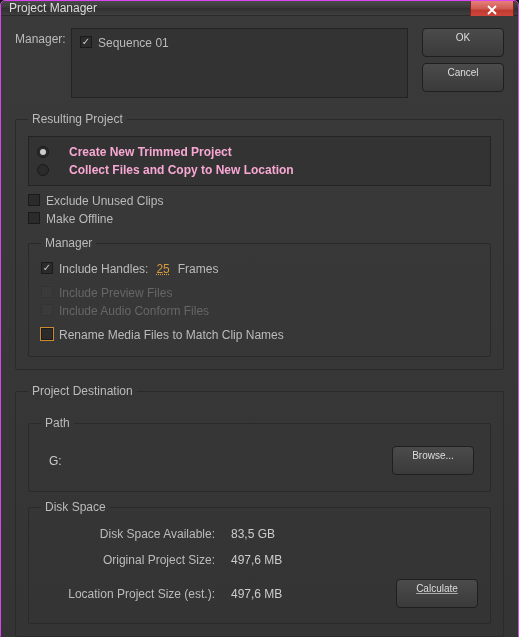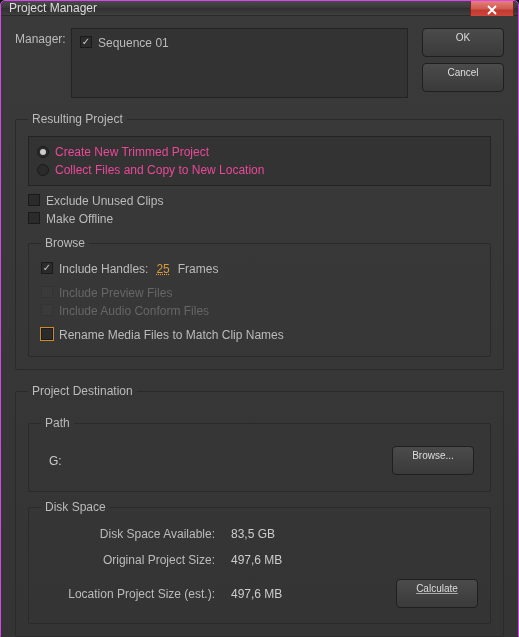--- a/index.html
+++ b/index.html
@@ -147,24 +147,25 @@
   }
 
   .radio-box {
     border: 1px solid #232323;
     padding: 6px 8px;
     background: #333;
   }
   .radio-row {
     display: flex;
     align-items: center;
-    gap: 6px;
+    gap: 20px;
     padding: 2px 0;
-    color: #ec4899;
-    cursor: pointer;
+    color: #f9a8d4;
+    cursor: pointer;
+    font-weight: bold;
   }
 
   .handles-val {
     color: #d89a3f;
     text-decoration: underline dotted;
     cursor: ns-resize;
     padding: 0 2px;
   }
 
   .path-row {
@@ -241,21 +242,21 @@
       <div class="cb-row">
         <span class="chk"></span>
         <span>Exclude Unused Clips</span>
       </div>
       <div class="cb-row">
         <span class="chk"></span>
         <span>Make Offline</span>
       </div>
 
       <fieldset class="inner">
-        <legend>Browse</legend>
+        <legend>Manager</legend>
 
         <div class="cb-row">
           <span class="chk on"></span>
           <span>Include Handles:</span>
           <span class="handles-val">25</span>
           <span>Frames</span>
         </div>
 
         <div class="gap"></div>
 

